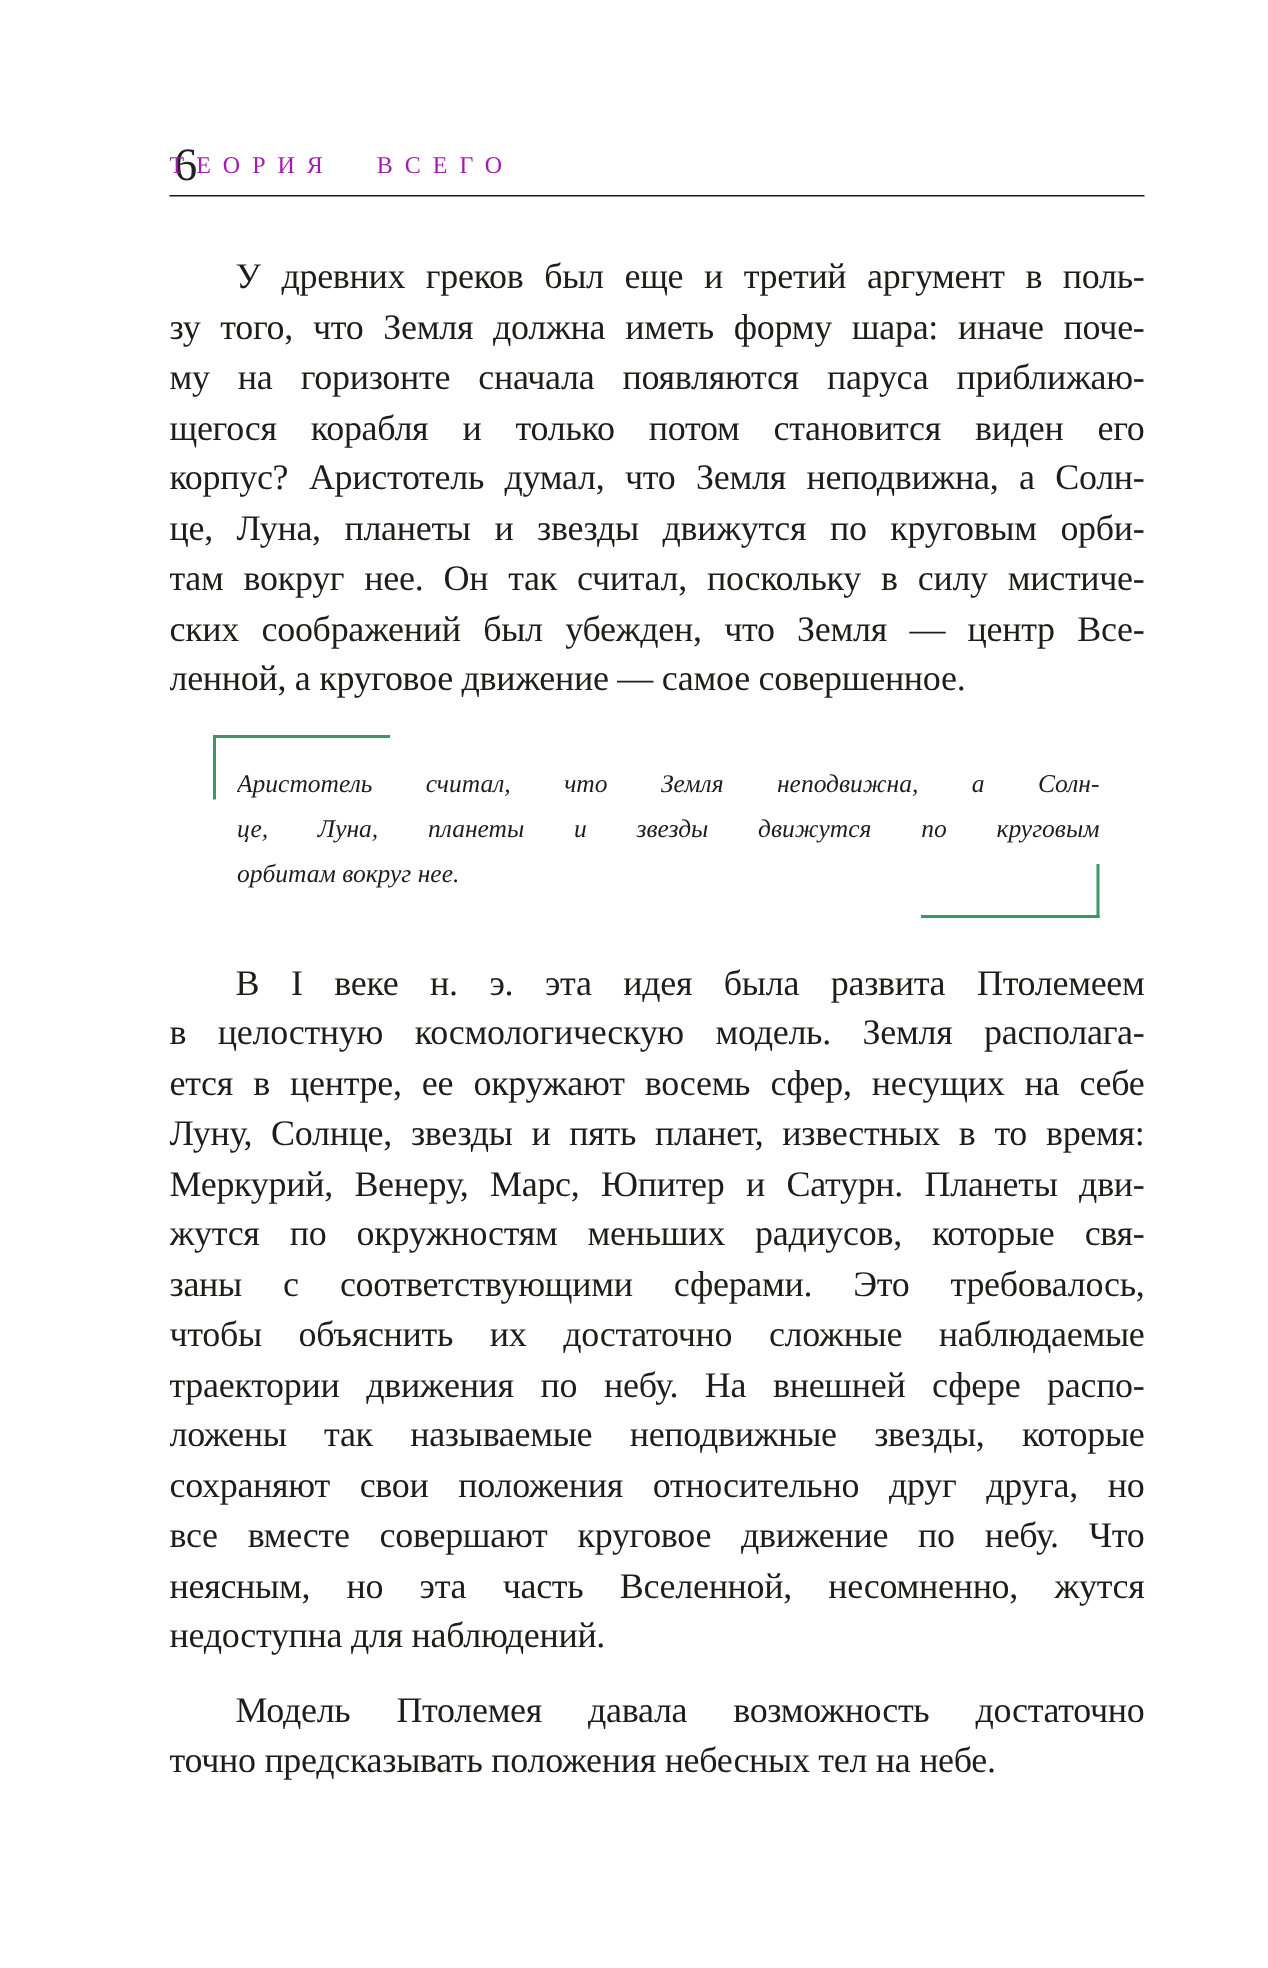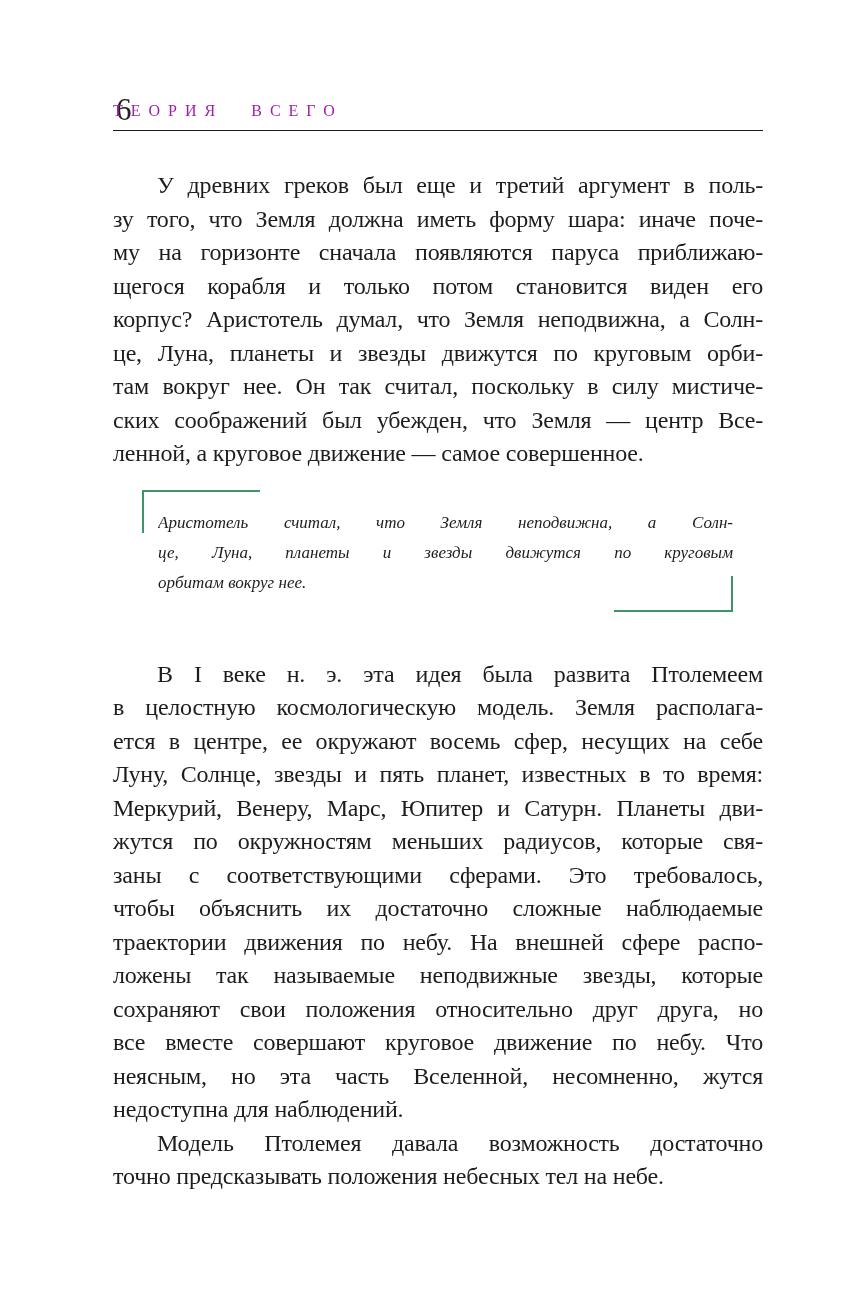--- a/index.html
+++ b/index.html
@@ -56,22 +56,22 @@
     height:33.5px;
     overflow:hidden;
   }
   .para .tline:last-child{
     text-align-last:left;
   }
   .para.indent .tline:first-child{
     text-indent:44px;
   }
   .para-1{margin-top:38px;}
-  .para-2{margin-top:46px;}
-  .para-3{margin-top:0;}
+  .para-2{margin-top:28px;}
+  .para-3{margin-top:16px;}
   
   .quote-block{
     margin-top:19px;
     position:relative;
     padding:18px 30px 14px 45px;
   }
   .quote-block .para{
     font-style:italic;
     font-size:17px;
     line-height:30px;

